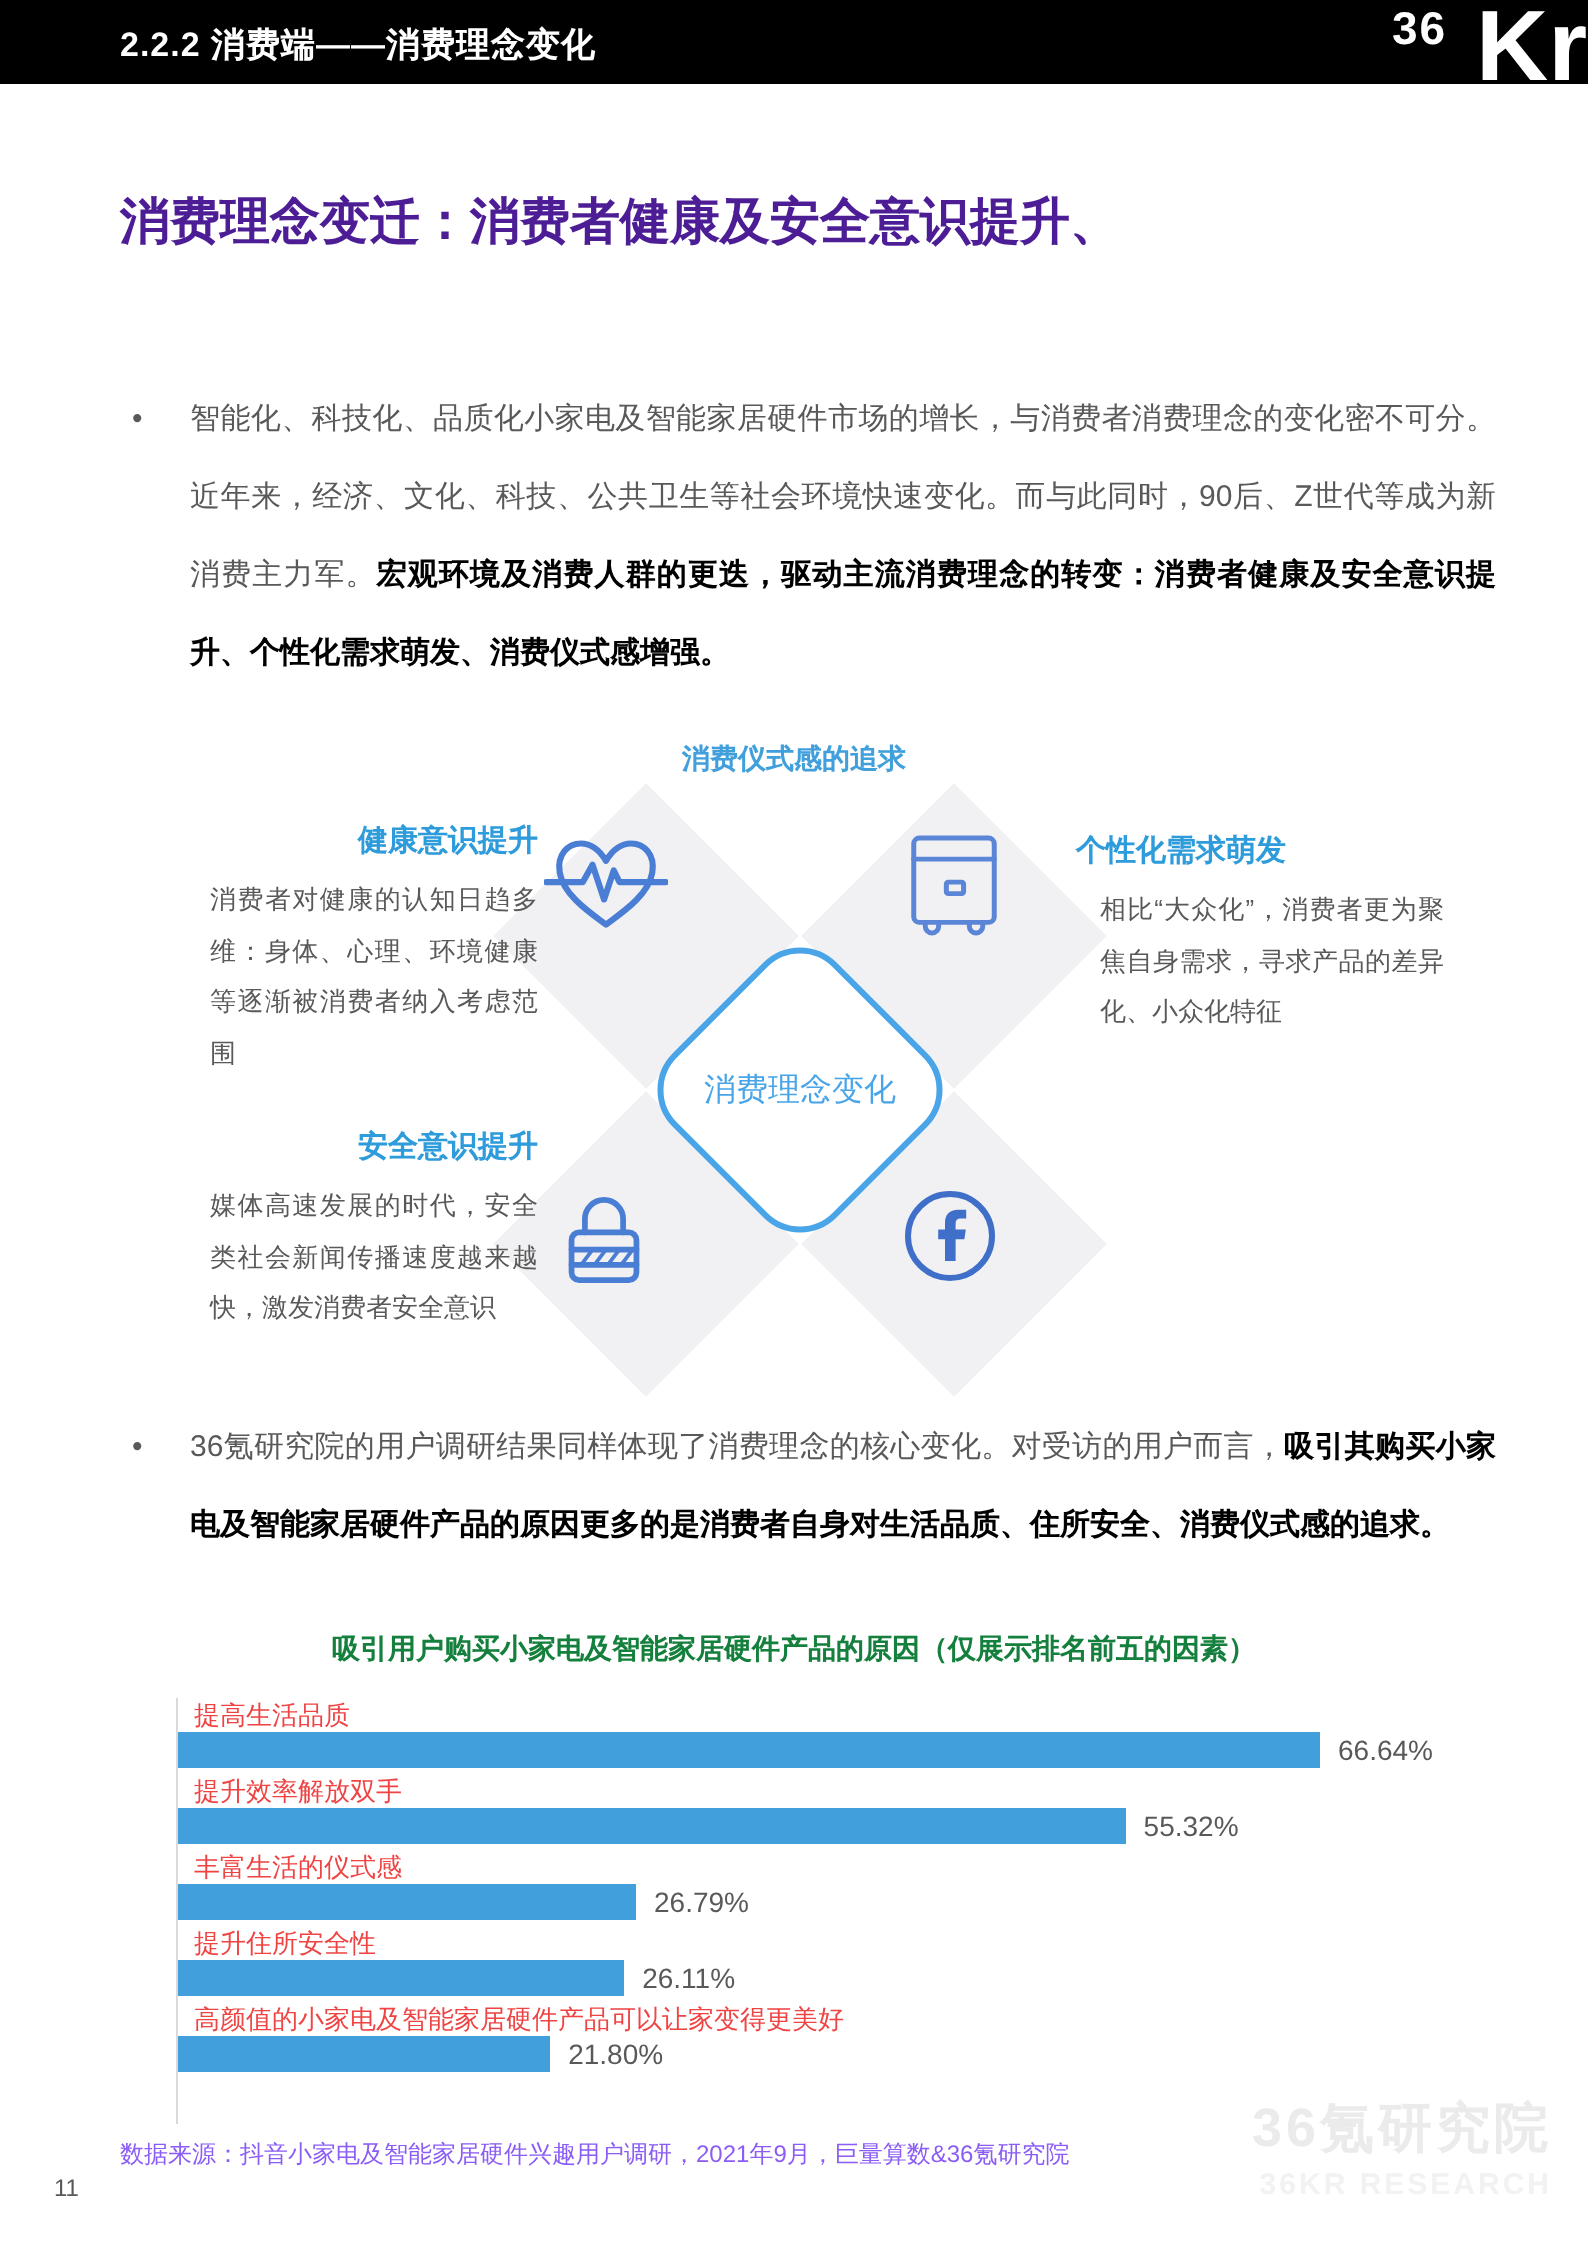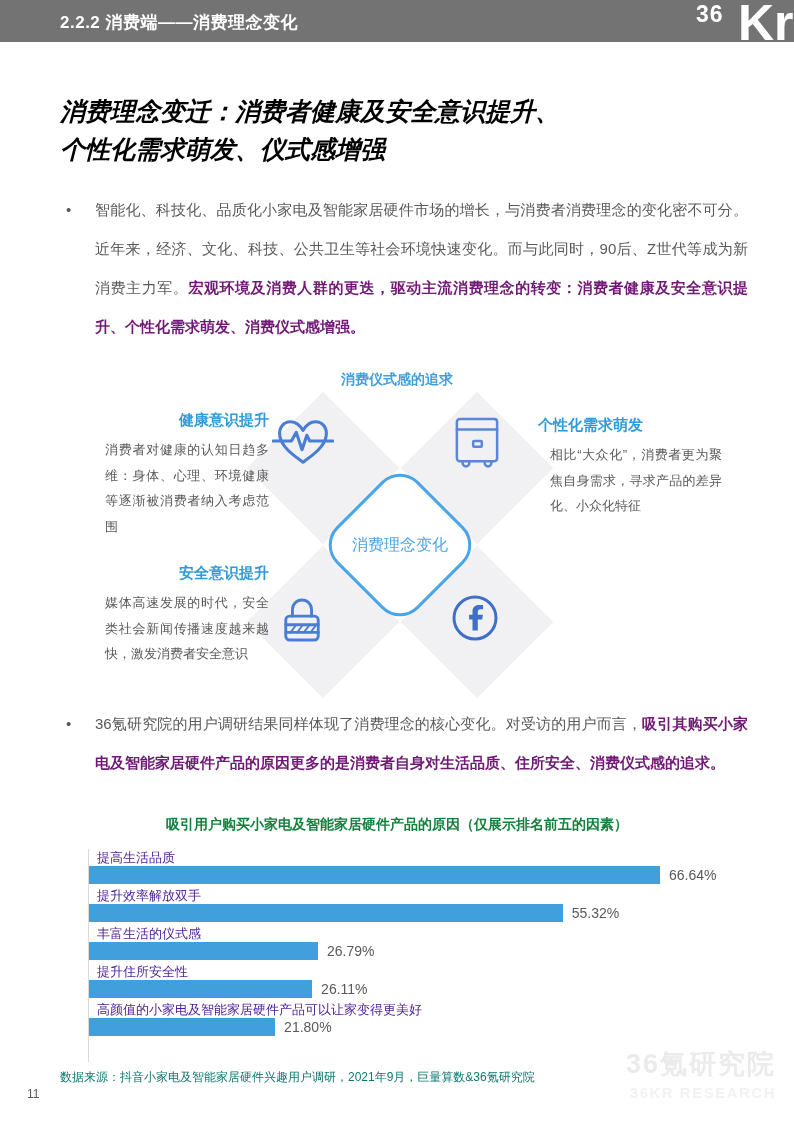--- a/index.html
+++ b/index.html
@@ -2,34 +2,34 @@
 <html><head>
 <meta charset="utf-8">
 <style>
   * { margin:0; padding:0; box-sizing:border-box; }
   html,body { width:794px; height:1123px; }
   body {
     position:relative; background:#ffffff; overflow:hidden;
     font-family:"Liberation Sans","DejaVu Sans",sans-serif;
   }
   
-  .header { position:absolute; left:0; top:0; width:794px; height:42px; background:#737373; }
+  .header { position:absolute; left:0; top:0; width:794px; height:42px; background:#000000; }
   .header-title { position:absolute; left:60px; top:11px; font-size:17px; font-weight:bold; color:#fff; letter-spacing:0.5px; }
   .logo { position:absolute; left:694px; top:0; width:100px; height:58px; color:#fff; }
   .logo-36 { position:absolute; left:2px; top:1px; font-size:23px; font-weight:800; letter-spacing:1px; }
   .logo-kr { position:absolute; left:44px; top:-6px; font-size:50px; font-weight:800; }
   
-  .main-title { position:absolute; left:60px; top:92px; width:690px; font-size:25px; font-weight:bold; color:#000000; line-height:38px;font-style:italic; }
+  .main-title { position:absolute; left:60px; top:92px; width:690px; font-size:25px; font-weight:bold; color:#4c1d95; line-height:38px; }
   
   .para { position:absolute; left:66px; width:682px; display:flex; }
   .para.p1 { top:190px; }
   .para.p2 { top:704px; }
   .bullet { width:29px; font-size:15px; color:#595959; line-height:39px; }
   .para-text { flex:1; font-size:15px; color:#595959; line-height:39px; text-align:justify; }
-  .para-text b { color:#701a75; }
+  .para-text b { color:#000000; }
   
   .diagram-title { position:absolute; left:0; top:371px; width:794px; text-align:center; font-size:14px; font-weight:bold; color:#41A0DC; }
   .diagram { position:absolute; left:0; top:395px; width:794px; height:302px; }
   .gd { position:absolute; width:108px; height:108px; background:#F1F1F3; transform:rotate(45deg); }
   .gd.tl { left:269px; top:19px; }
   .gd.tr { left:423px; top:19px; }
   .gd.bl { left:269px; top:173px; }
   .gd.br { left:423px; top:173px; }
   .cd { position:absolute; left:342px; top:92px; width:116px; height:116px; background:#fff; border:3px solid #4AA5E8; border-radius:26px; transform:rotate(45deg); }
   .cd-label { position:absolute; left:0; top:0; width:110px; height:110px; display:flex; align-items:center; justify-content:center; transform:rotate(-45deg); font-size:16px; color:#4AA5E8; white-space:nowrap; }
@@ -43,46 +43,45 @@
   .quad .q-body { font-size:13px; color:#595959; line-height:25.5px; text-align:justify;margin-left:12px; }
   .q-health { left:93px; top:16px; width:176px; }
   .q-health .q-head, .q-safety .q-head { text-align:right; }
   .q-personal { left:538px; top:21px; width:184px; }
   .q-safety { left:93px; top:169px; width:176px; }
   .q-ritual { left:538px; top:166px; width:184px; }
   
   .chart-title { position:absolute; left:0; top:816px; width:794px; text-align:center; font-size:14px; font-weight:bold; color:#15803d; }
   .chart { position:absolute; left:88px; top:847px; width:660px; }
   .axis { position:absolute; left:0; top:2px; width:1px; height:213px; background:#D9D9D9; }
-  .crow-label { padding-left:9px; height:21px; line-height:21px; font-size:13px; color:#4c1d95; }
+  .crow-label { padding-left:9px; height:21px; line-height:21px; font-size:13px; color:#ef4444; }
   .crow-bar { display:flex; align-items:center; height:14px; margin-bottom:3px; }
   .bar { height:18px; background:#41A0DC; }
   .bar-val { margin-left:9px; font-size:14px; color:#595959; }
   
-  .source { position:absolute; left:60px; top:1069px; font-size:12px; color:#0f766e; }
+  .source { position:absolute; left:60px; top:1069px; font-size:12px; color:#8b5cf6; }
   .pagenum { position:absolute; left:27px; top:1087px; font-size:12px; color:#595959; }
   .watermark { position:absolute; right:18px; top:1046px; text-align:right; }
   .wm-cn { font-size:27px; font-weight:bold; color:#EBEBEB; letter-spacing:2px; }
   .wm-en { font-size:15px; font-weight:bold; color:#F2F2F2; letter-spacing:1.5px; margin-top:2px; }
   svg { display:block; }
 </style>
 </head>
 <body>
 
 <div class="header">
   <div class="header-title">2.2.2 消费端——消费理念变化</div>
   <div class="logo">
     <span class="logo-36">36</span>
     <span class="logo-kr">Kr</span>
   </div>
 </div>
 
 <div class="main-title">
   <div>消费理念变迁：消费者健康及安全意识提升、</div>
-  <div>个性化需求萌发、仪式感增强</div>
 </div>
 
 <div class="para p1">
   <span class="bullet">•</span>
   <div class="para-text"><span>智能化、科技化、品质化小家电及智能家居硬件市场的增长，与消费者消费理念的变化密不可分。近年来，经济、文化、科技、公共卫生等社会环境快速变化。而与此同时，90后、Z世代等成为新消费主力军。</span><b>宏观环境及消费人群的更迭，驱动主流消费理念的转变：消费者健康及安全意识提升、个性化需求萌发、消费仪式感增强。</b></div>
 </div>
 
 <div class="diagram-title">消费仪式感的追求</div>
 <div class="diagram">
   <div class="gd tl"></div>

